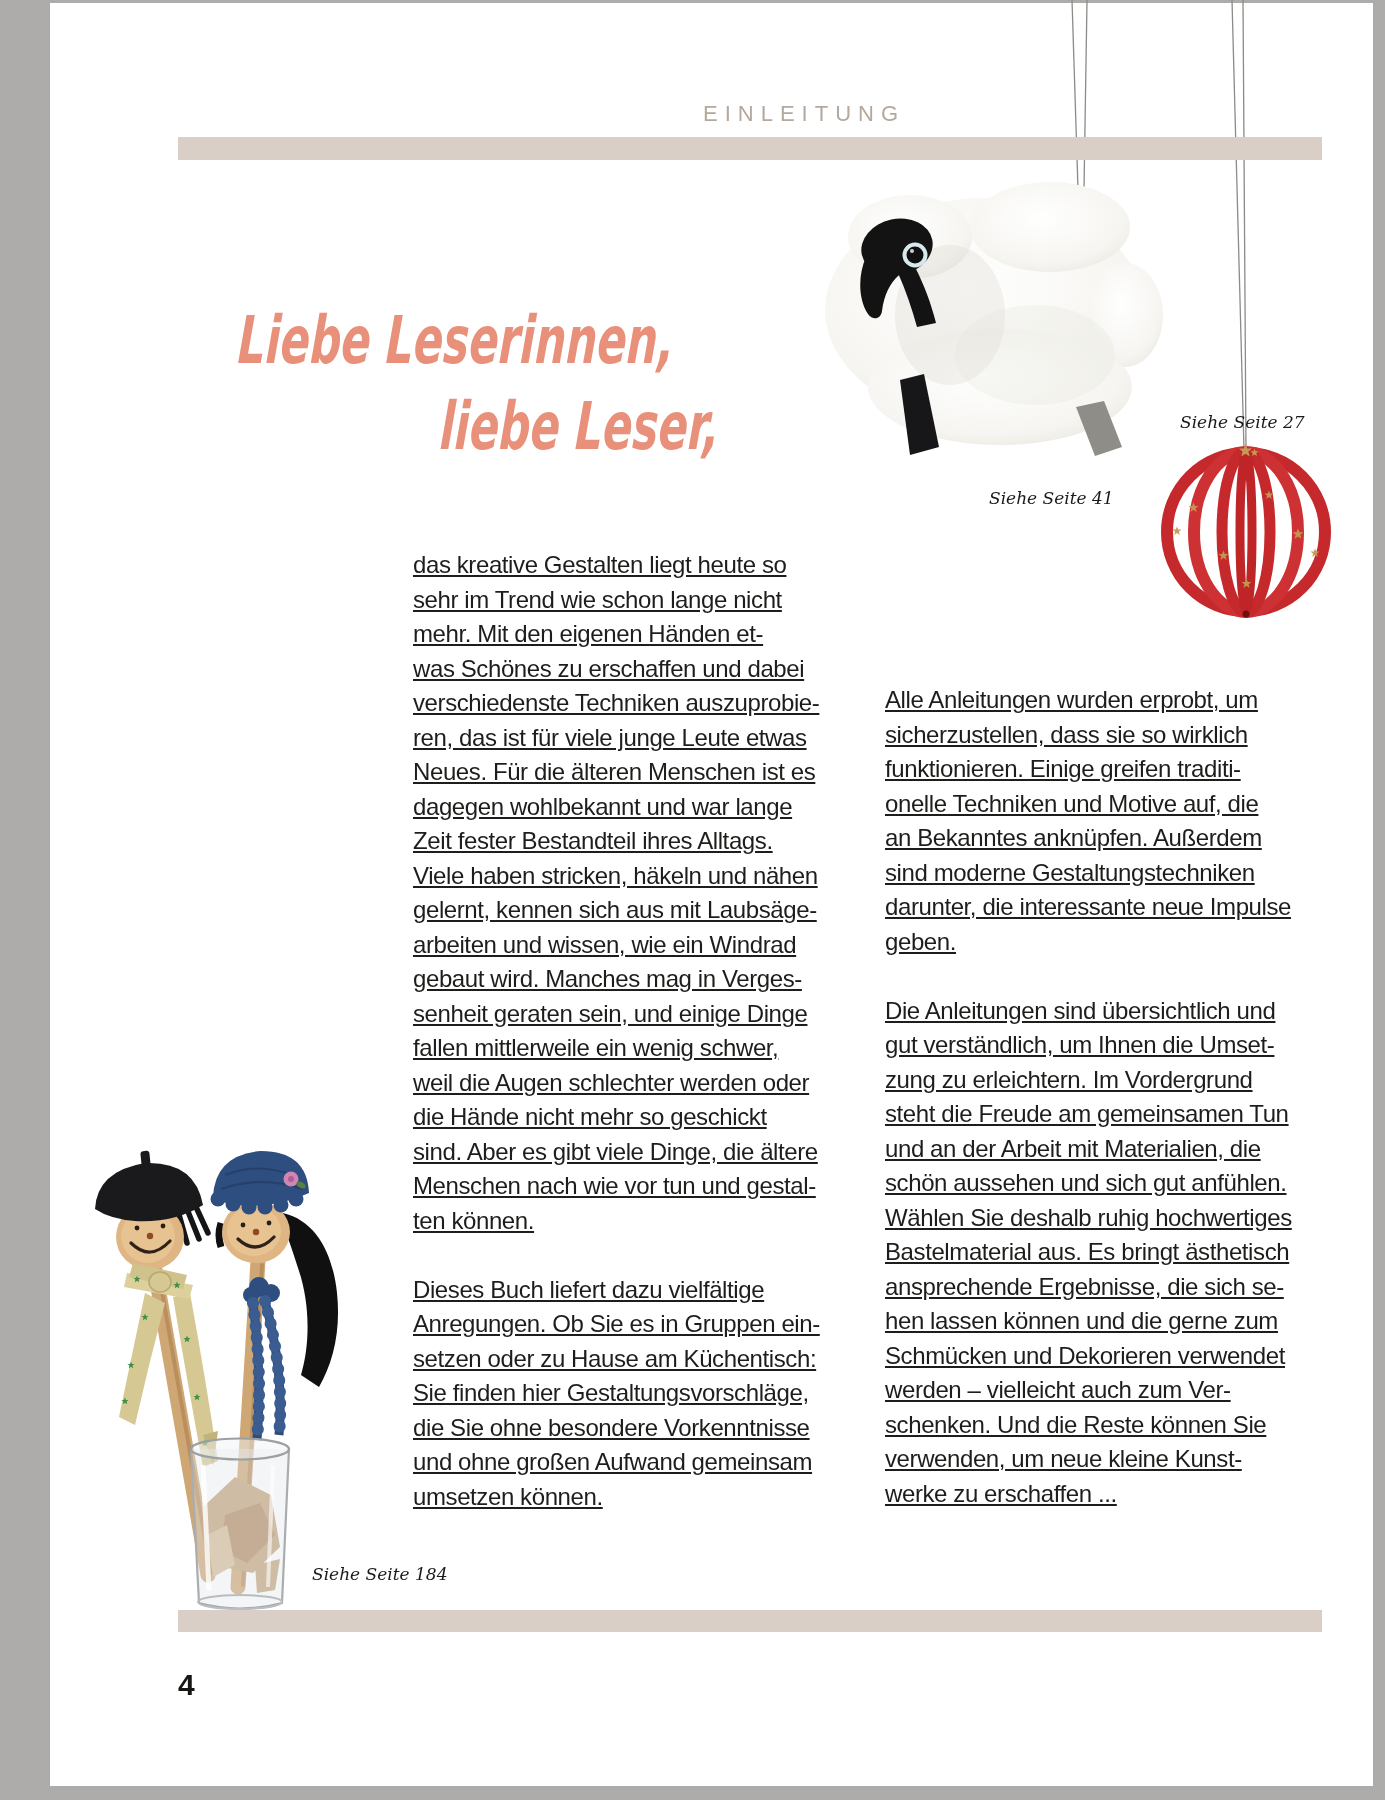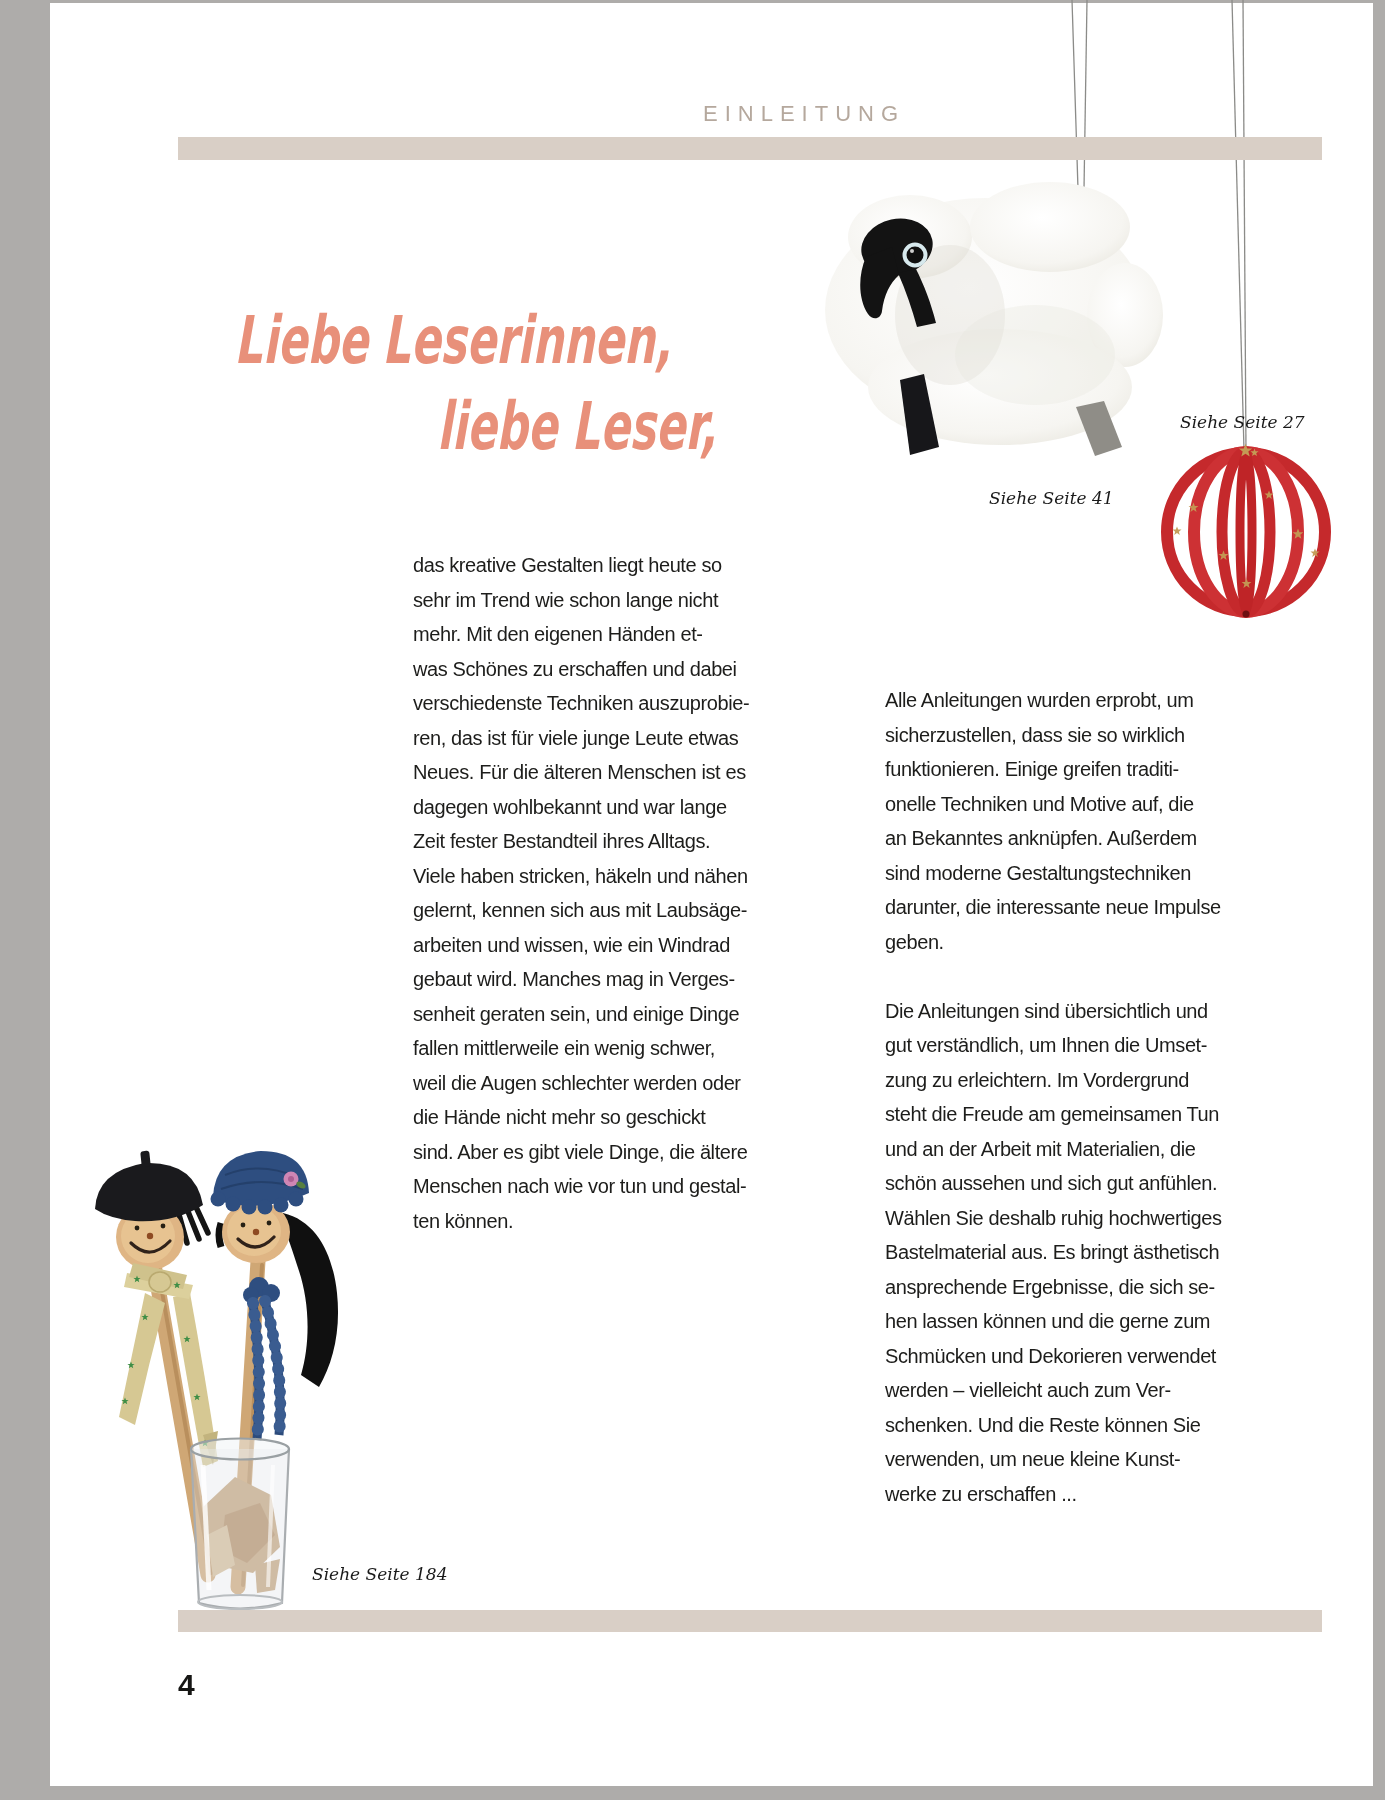--- a/index.html
+++ b/index.html
@@ -53,23 +53,24 @@
     font-family:"DejaVu Serif",serif;
     font-style:italic;font-size:17px;color:#1a1a1a;
     white-space:nowrap;
   }
   .cap-ball{left:1140px;top:412px;}
   .cap-sheep{left:949px;top:488px;}
   .cap-spoons{left:272px;top:1564px;}
   .col{width:480px;}
   .col p{
     margin:0 0 34.5px 0;
-    font-size:20px;line-height:34.5px;letter-spacing:-0.4px;
+    font-size:24px;line-height:34.5px;letter-spacing:-0.4px;
     color:var(--body-text);
     white-space:pre;
+    text-decoration:underline;
   }
   .col-left{left:373px;top:548px;}
   .col-right{left:845px;top:683px;}
   .page-number{
     left:138px;top:1668px;
     font-size:30px;font-weight:bold;color:#161614;
   }
   svg{display:block;}
   .strings{left:0;top:0;}
 </style>
@@ -167,20 +168,27 @@
 gelernt, kennen sich aus mit Laubsäge-
 arbeiten und wissen, wie ein Windrad
 gebaut wird. Manches mag in Verges-
 senheit geraten sein, und einige Dinge
 fallen mittlerweile ein wenig schwer,
 weil die Augen schlechter werden oder
 die Hände nicht mehr so geschickt
 sind. Aber es gibt viele Dinge, die ältere
 Menschen nach wie vor tun und gestal-
 ten können.</p>
+      <p>Dieses Buch liefert dazu vielfältige
+Anregungen. Ob Sie es in Gruppen ein-
+setzen oder zu Hause am Küchentisch:
+Sie finden hier Gestaltungsvorschläge,
+die Sie ohne besondere Vorkenntnisse
+und ohne großen Aufwand gemeinsam
+umsetzen können.</p>
     </div>
     <div class="abs col col-right">
       <p>Alle Anleitungen wurden erprobt, um
 sicherzustellen, dass sie so wirklich
 funktionieren. Einige greifen traditi-
 onelle Techniken und Motive auf, die
 an Bekanntes anknüpfen. Außerdem
 sind moderne Gestaltungstechniken
 darunter, die interessante neue Impulse
 geben.</p>

